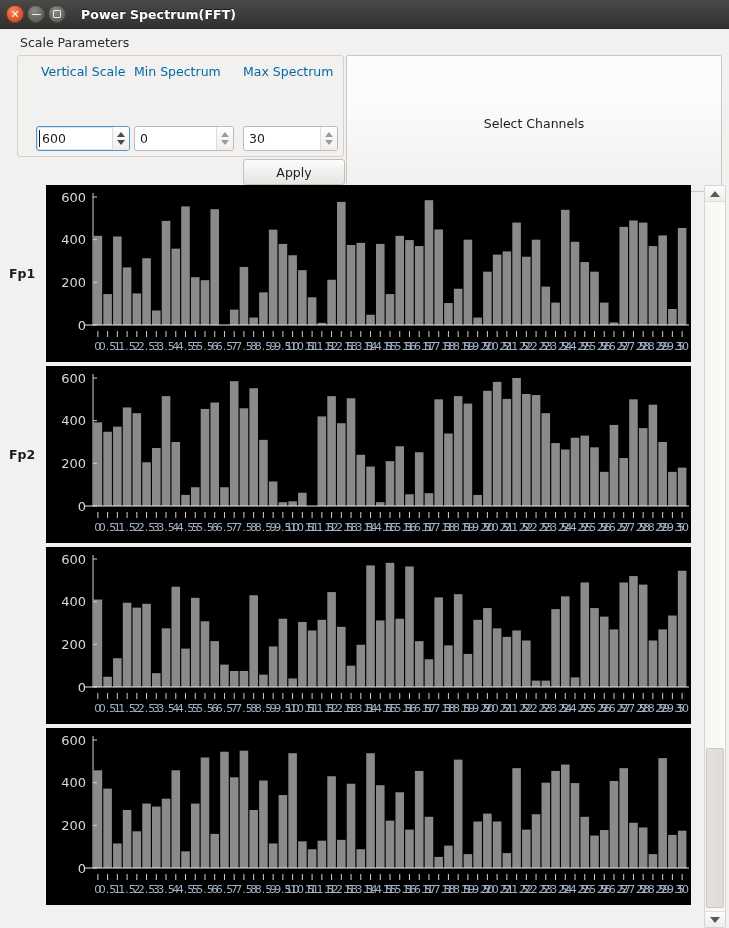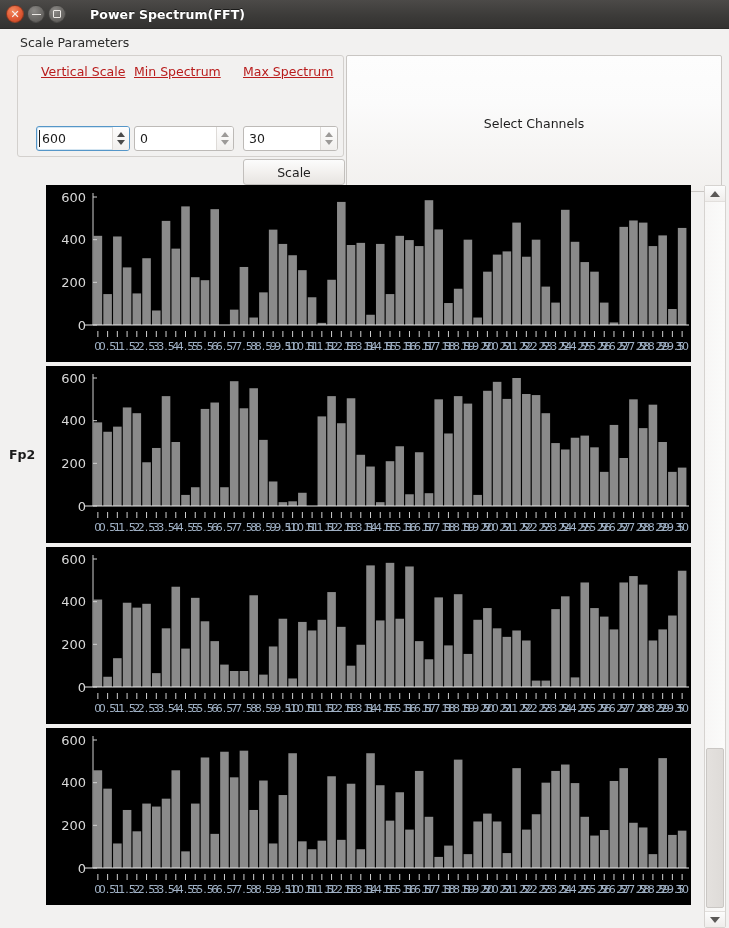--- a/index.html
+++ b/index.html
@@ -38,21 +38,21 @@
   .winbtn.max .gl {
     width: 8px; height: 8px; border: 1.5px solid #ece9e5; border-radius: 1px;
   }
   .winbtn.min .gl {
     width: 9px; height: 0; border-top: 1.7px solid #ece9e5;
   }
   #window-title {
     color: #ffffff;
     font-size: 12.5px;
     font-weight: bold;
-    margin-left: 21px;
+    margin-left: 12px;
     letter-spacing: 0.1px;
     text-shadow: 0 -1px 0 rgba(0,0,0,0.6);
   }
 
   
   #top-area {
     height: 140px;
     position: relative;
   }
   #scale-group {
@@ -68,23 +68,22 @@
     position: absolute; left: 0; top: 20px;
     width: 327px; height: 102px;
     border: 1px solid #d3d0cd;
     border-radius: 3px;
     background: transparent;
   }
   .col-label {
     position: absolute;
     top: 29px;
     font-size: 12.5px;
-    color: #b91c1c;
+    color: #0369a1;
     white-space: nowrap;
-    text-decoration: underline;
   }
   #lbl-vs { left: 24px; }
   #lbl-min { left: 117px; }
   #lbl-max { left: 226px; }
 
   .spin {
     position: absolute;
     top: 91px;
     height: 25px;
     background: #ffffff;
@@ -275,31 +274,32 @@
     </div>
 
     <div class="spin dim" id="spin-max">
       <div class="val">30</div>
       <div class="arrows">
         <div class="up"></div>
         <div class="dn"></div>
       </div>
     </div>
 
-    <div id="apply-button">Scale</div>
+    <div id="apply-button">Apply</div>
   </div>
 
   <div id="select-channels-panel">
     <span id="select-channels-label">Select Channels</span>
   </div>
 </div>
 
 <div id="plot-area">
   <div id="plot-stack">
       <div class="chart-row">
+        <div class="chan-label">Fp1</div>
         <div class="plot-canvas">
           <svg width="645" height="177" viewBox="0 0 645 177">
             <rect x="47.58" y="50.83" width="8.57" height="89.17" fill="#8a8a8a"></rect>
             <rect x="57.32" y="109.07" width="8.57" height="30.93" fill="#8a8a8a"></rect>
             <rect x="67.06" y="51.47" width="8.57" height="88.53" fill="#8a8a8a"></rect>
             <rect x="76.80" y="82.40" width="8.57" height="57.60" fill="#8a8a8a"></rect>
             <rect x="86.54" y="108.43" width="8.57" height="31.57" fill="#8a8a8a"></rect>
             <rect x="96.27" y="73.23" width="8.57" height="66.77" fill="#8a8a8a"></rect>
             <rect x="106.01" y="125.49" width="8.57" height="14.51" fill="#8a8a8a"></rect>
             <rect x="115.75" y="35.89" width="8.57" height="104.11" fill="#8a8a8a"></rect>

